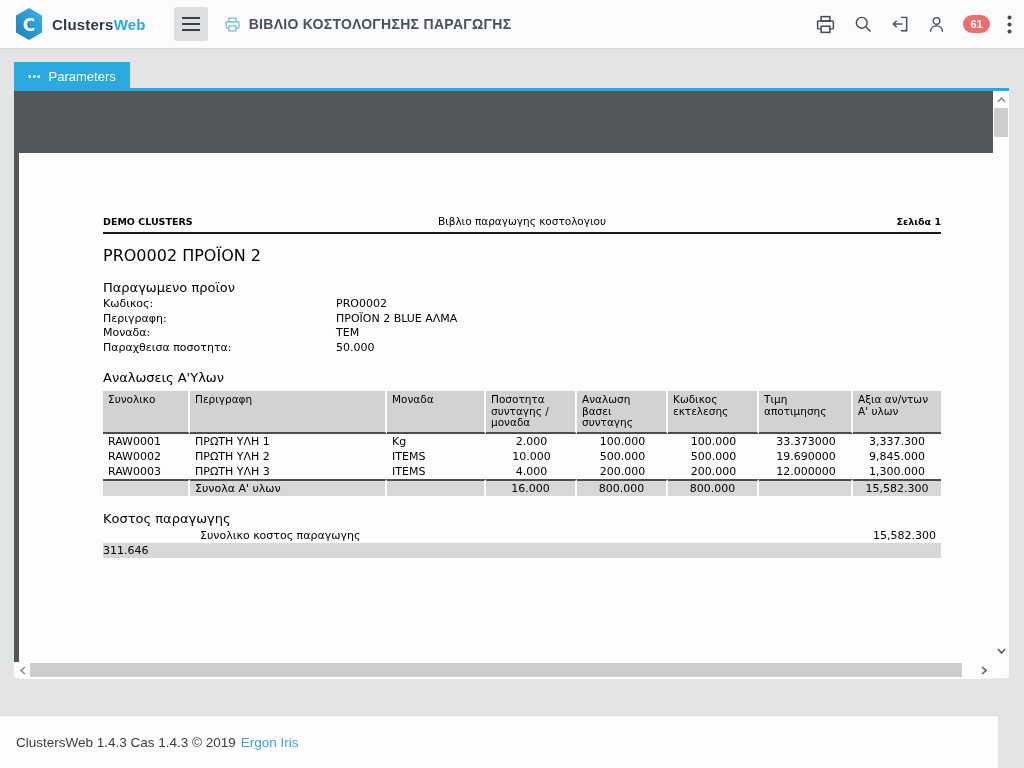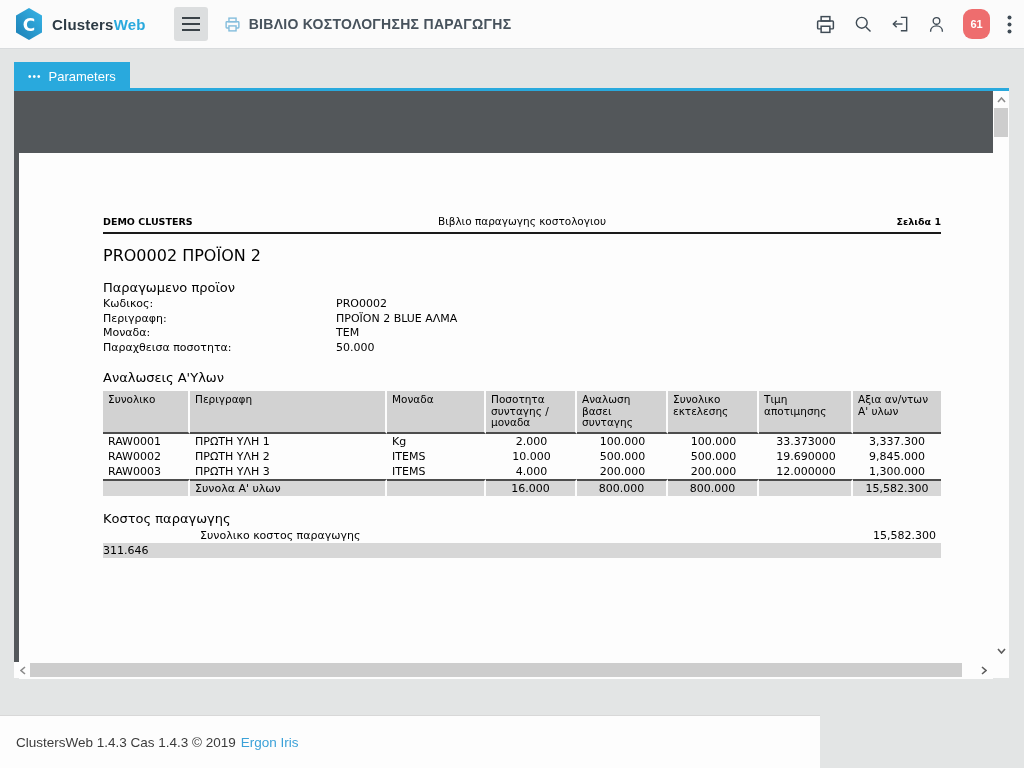--- a/index.html
+++ b/index.html
@@ -25,21 +25,21 @@
     width:34px; height:34px; margin-left:28px; background:#dcdedf; border:none;
     border-radius:3px; display:flex; flex-direction:column; justify-content:center;
     align-items:center; gap:4px; cursor:pointer;
   }
   .menu-btn span { display:block; width:18px; height:2px; background:#3a4248; }
   .page-title-wrap { display:flex; align-items:center; gap:8px; margin-left:16px; }
   .page-title { font-size:14px; font-weight:bold; color:#47525c; letter-spacing:.3px; }
   .header-actions { margin-left:auto; display:flex; align-items:center; gap:17px; }
   .icon-btn { background:none; border:none; cursor:pointer; display:flex; align-items:center; }
   .badge {
-    min-width:27px; height:30px; border-radius:9px; background:#ee6d6e;
+    min-width:27px; height:18px; border-radius:9px; background:#ee6d6e;
     color:#fff; font-size:11px; font-weight:bold; display:flex;
     align-items:center; justify-content:center; padding:0 7px; cursor:pointer;
   }
 
   
   .tab-bar { position:absolute; top:50px; left:0; width:1024px; height:41px; background:#e3e5e5; }
   .tab {
     position:absolute; left:14px; top:12px; height:29px; background:#29a9dd;
     color:#fff; font-size:13px; display:flex; align-items:center; gap:7px;
     padding:0 14px; cursor:pointer; border:none;
@@ -95,21 +95,21 @@
   table.mat .num { text-align:center; }
 
   .cost-rows { margin-top:2px; width:838px; }
   .cost-row { display:flex; align-items:center; height:15px; }
   .cost-row.shaded { background:#d7d7d7; }
   .cost-label { font-size:11px; margin-left:97px; flex:1; }
   .cost-value { font-size:11px; text-align:right; padding-right:5px; }
 
   
   .app-footer {
-    position:absolute; top:715px; left:0; width:820px; height:53px;
+    position:absolute; top:715px; left:0; width:998px; height:53px;
     background:#fdfdfd; border-top:1px solid #d8d8d8;
     display:flex; align-items:center; padding-left:16px;
     font-size:13.5px; color:#3c3c3c;
   }
   .app-footer a { color:#3ba1d8; text-decoration:none; margin-left:5px; cursor:pointer; }
 
   svg { display:block; }
 </style>
 </head>
 <body>
@@ -247,21 +247,21 @@
           <col style="width:94px">
           <col style="width:88px">
       </colgroup>
       <thead>
           <tr>
             <th>Συνολικο</th>
             <th>Περιγραφη</th>
             <th>Μοναδα</th>
             <th>Ποσοτητα συνταγης / μοναδα</th>
             <th>Αναλωση βασει συνταγης</th>
-            <th>Συνολικο εκτελεσης</th>
+            <th>Κωδικος εκτελεσης</th>
             <th>Τιμη αποτιμησης</th>
             <th>Αξια αν/ντων Α' υλων</th>
           </tr>
         </thead>
       <tbody>
           <tr>
             <td>RAW0001</td>
             <td>ΠΡΩΤΗ ΥΛΗ 1</td>
             <td>Kg</td>
             <td class="num">2.000</td>

